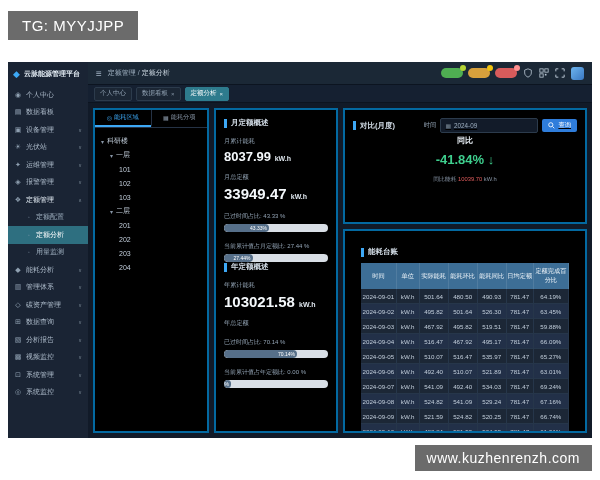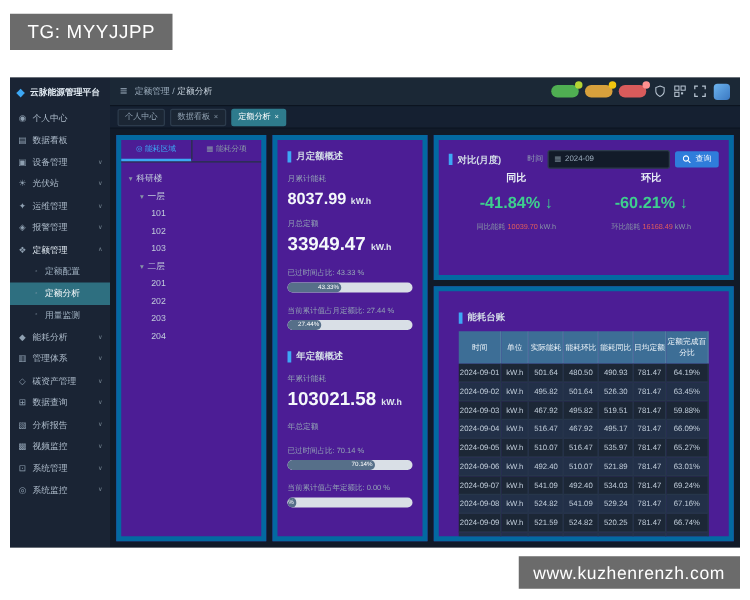--- a/index.html
+++ b/index.html
@@ -42,21 +42,21 @@
        background:linear-gradient(135deg,#6db4ef,#3a78c2);}
 
   .tabbar{height:17px;background:#152031;display:flex;align-items:center;gap:4px;
        padding:0 6px;border-bottom:1px solid #0c1420;}
   .tab{height:12px;display:flex;align-items:center;gap:3px;padding:0 5px;font-size:6.5px;
        color:#93a4b5;background:#1b2634;border:1px solid #2c3b4c;border-radius:2px;cursor:pointer;}
   .tab.active{background:#2e7b8d;border-color:#2e7b8d;color:#fff;}
   .tab .x{font-size:6px;opacity:.85;}
 
   .content{flex:1;background:#111a28;display:flex;gap:5px;padding:5px;min-height:0;}
-  .panel{background:#4c1d95;border:4px solid #0369a1;}
+  .panel{background:#000000;border:2px solid #0369a1;}
 
   
   .tree-panel{width:112px;flex-shrink:0;display:flex;flex-direction:column;}
   .tree-tabs{display:flex;height:17px;border-bottom:1px solid #253245;}
   .ttab{flex:1;display:flex;align-items:center;justify-content:center;gap:2px;
        font-size:6.2px;color:#8795a6;cursor:pointer;border-bottom:2px solid transparent;}
   .ttab .tico{font-size:6px;}
   .ttab.active{color:#3da8f5;border-bottom-color:#3da8f5;}
   .ttab + .ttab{border-left:1px solid #253245;}
   .tree{padding:6px 6px;overflow:hidden;}
@@ -68,25 +68,25 @@
   .sec-title{display:flex;align-items:center;gap:4px;font-size:7.5px;font-weight:bold;color:#d4dee8;}
   .sec-title:before{content:"";width:3px;height:9px;background:#3da8f5;display:block;}
   .f-label{font-size:6.2px;color:#93a4b5;margin-top:9px;}
   .f-value{color:#f4f8fb;font-weight:bold;margin-top:3px;white-space:nowrap;}
   .f-value .unit{font-size:7px;font-weight:bold;color:#dfe7ee;}
   .v-md{font-size:13px;} .v-lg{font-size:15px;} .v-xl{font-size:16px;letter-spacing:1px;}
   .bar-label{font-size:6px;color:#93a4b5;margin-top:10px;white-space:nowrap;}
   .bar-track{margin-top:3px;height:8px;border-radius:4px;background:#d9dfe6;position:relative;overflow:hidden;}
   .bar-fill{height:100%;border-radius:4px;background:#566f89;color:#fff;font-size:5px;
        display:flex;align-items:center;justify-content:flex-end;padding-right:2px;box-sizing:border-box;min-width:7px;}
-  .year-gap{margin-top:16px;}
+  .year-gap{}
 
   
   .right-col{flex:1;display:flex;flex-direction:column;gap:5px;min-width:0;}
-  .sum-card{height:116px;flex-shrink:0;padding:8px;box-sizing:border-box;}
+  .sum-card{height:116px;flex-shrink:0;padding:8px;box-sizing:border-box;text-decoration:underline;}
   .sum-head{display:flex;align-items:center;}
   .sum-controls{margin-left:auto;display:flex;align-items:center;gap:4px;}
   .time-label{font-size:6.3px;color:#93a4b5;}
   .date-box{width:88px;height:13px;background:#121b29;border:1px solid #2c3b4c;border-radius:2px;
        display:flex;align-items:center;gap:3px;padding:0 4px;font-size:6.3px;color:#9fb0c0;}
   .date-box .cal{font-size:6px;color:#73828f;}
   .search-btn{height:13px;padding:0 6px;background:#2f7ddb;border-radius:2px;color:#fff;
        font-size:6.3px;display:flex;align-items:center;gap:3px;cursor:pointer;border:none;}
   .stats{display:flex;justify-content:space-around;margin-top:2px;}
   .stat{text-align:center;}
@@ -364,25 +364,20 @@
                 <span>查询</span>
               </button>
             </div>
           </div>
           <div class="stats" id="stats">
               <div class="stat">
                 <div class="s-label">同比</div>
                 <div class="s-value green">-41.84% ↓</div>
                 <div class="s-sub"><span>同比能耗 </span><span class="num">10039.70</span><span> kW.h</span></div>
               </div>
-              <div class="stat">
-                <div class="s-label">环比</div>
-                <div class="s-value green">-60.21% ↓</div>
-                <div class="s-sub"><span>环比能耗 </span><span class="num">16168.49</span><span> kW.h</span></div>
-              </div>
             </div>
         </div>
 
         <div class="panel table-card">
           <div class="sec-title">能耗台账</div>
           <table>
             <colgroup>
               <col style="width:17%">
                 <col style="width:11%">
                 <col style="width:14%">

